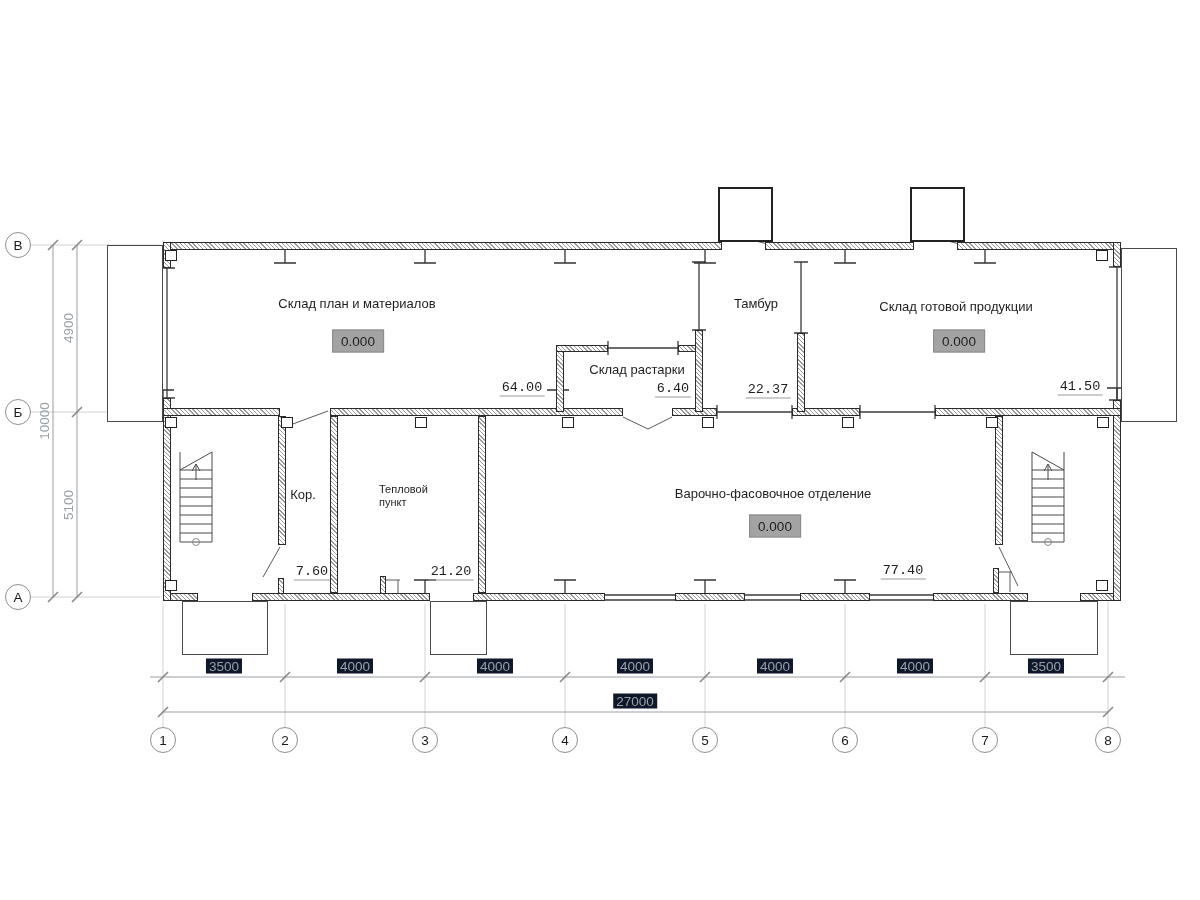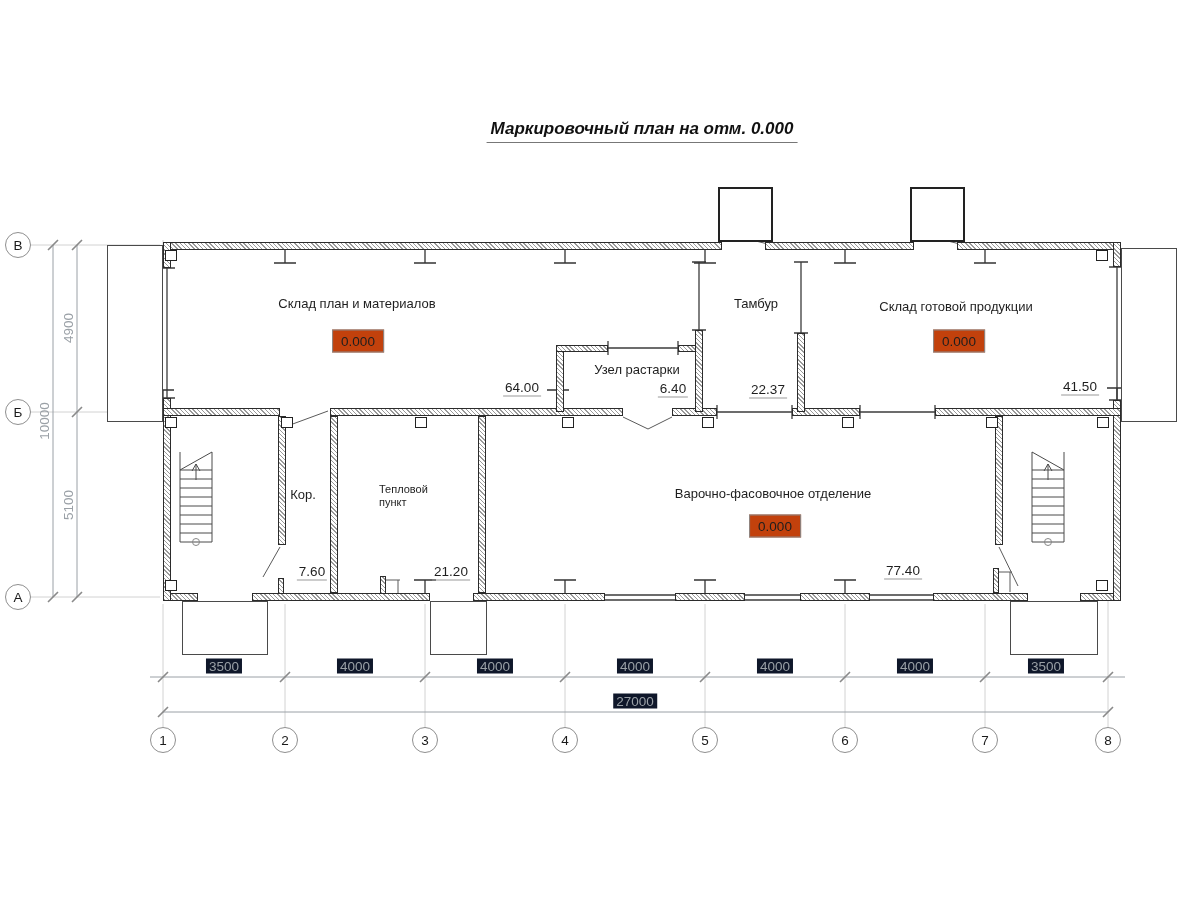--- a/index.html
+++ b/index.html
@@ -11,41 +11,40 @@
   
   .platform{position:absolute;box-sizing:border-box;border:1px solid #4a4a4a;background:#fff;}
   
   .vbox{position:absolute;box-sizing:border-box;border:2px solid #222;background:#fff;}
   
   .colsq{position:absolute;width:12px;height:11px;box-sizing:border-box;border:1px solid #222;background:#fff;}
   .lbl{position:absolute;transform:translate(-50%,-50%);white-space:nowrap;
        font-size:13px;color:#1e1e1e;}
   .lbl2{position:absolute;font-size:11px;color:#1e1e1e;line-height:1.2;width:72px;}
   .area{position:absolute;transform:translate(-50%,-50%);white-space:nowrap;font-size:13.5px;
-        color:#1e1e1e;border-bottom:1px solid #999;padding:0 2px 1px 2px;}
+        color:#1e1e1e;border-bottom:1px solid #999;padding:0 2px 1px 2px;font-family:Liberation Mono, monospace;}
   .elev{position:absolute;transform:translate(-50%,-50%);white-space:nowrap;font-size:13.5px;
-        color:#1e1e1e;border:1px solid #8a8a8a;background:#c2410c;padding:3px 8px;}
+        color:#1e1e1e;border:1px solid #8a8a8a;background:#a3a3a3;padding:3px 8px;}
   .dim{position:absolute;transform:translate(-50%,-50%);white-space:nowrap;
        font-size:13.5px;color:#9aa0a6;background:#0f172a;padding:0 3px;}
   .vdim{position:absolute;transform:translate(-50%,-50%) rotate(-90deg);white-space:nowrap;
         font-size:13.5px;color:#9aa0a6;}
   .bubble{position:absolute;width:26px;height:26px;border-radius:50%;border:1px solid #8f8f8f;
           background:#fff;display:flex;align-items:center;justify-content:center;
           font-size:13.5px;color:#1a1a1a;box-sizing:border-box;}
   .title{position:absolute;left:642px;top:131px;transform:translate(-50%,-50%);
          font-size:17px;font-style:italic;font-weight:bold;color:#111;
          border-bottom:1px solid #777;padding:0 4px 3px 4px;white-space:nowrap;}
   svg{position:absolute;left:0;top:0;pointer-events:none;}
 </style>
 </head>
 <body>
 
 <div id="drawing">
 
-  <div class="title">Маркировочный план на отм. 0.000</div>
 
   <svg width="1200" height="900" viewBox="0 0 1200 900">
 
     <g stroke="#d2d2d2" stroke-width="1">
       <path d="M163,604 V727 M285,604 V727 M425,604 V727 M565,604 V727 M705,604 V727 M845,604 V727 M985,604 V727 M1108,604 V727"></path>
       <path d="M31,245 H160 M31,412 H160 M31,597 H160"></path>
       <path d="M163,245 V240 M1108,597 V604"></path>
     </g>
 
     <g stroke="#9aa0a6" stroke-width="1">
@@ -163,21 +162,21 @@
   <div class="colsq" style="left:842px;top:417px"></div>
   <div class="colsq" style="left:986px;top:417px"></div>
   <div class="colsq" style="left:1097px;top:417px"></div>
   <div class="colsq" style="left:165px;top:580px"></div>
   <div class="colsq" style="left:1096px;top:580px"></div>
 
   <div class="lbl" style="left:357px;top:303px">Склад план и материалов</div>
   <div class="elev" style="left:358px;top:341px">0.000</div>
   <div class="area" style="left:522px;top:388px">64.00</div>
 
-  <div class="lbl" style="left:637px;top:369px">Узел растарки</div>
+  <div class="lbl" style="left:637px;top:369px">Склад растарки</div>
   <div class="area" style="left:673px;top:389px">6.40</div>
 
   <div class="lbl" style="left:756px;top:303px">Тамбур</div>
   <div class="area" style="left:768px;top:390px">22.37</div>
 
   <div class="lbl" style="left:956px;top:306px">Склад готовой продукции</div>
   <div class="elev" style="left:959px;top:341px">0.000</div>
   <div class="area" style="left:1080px;top:387px">41.50</div>
 
   <div class="lbl" style="left:303px;top:494px">Кор.</div>

